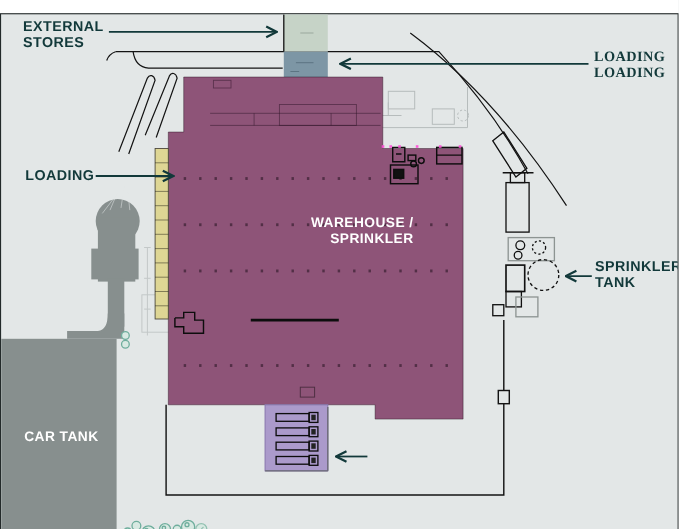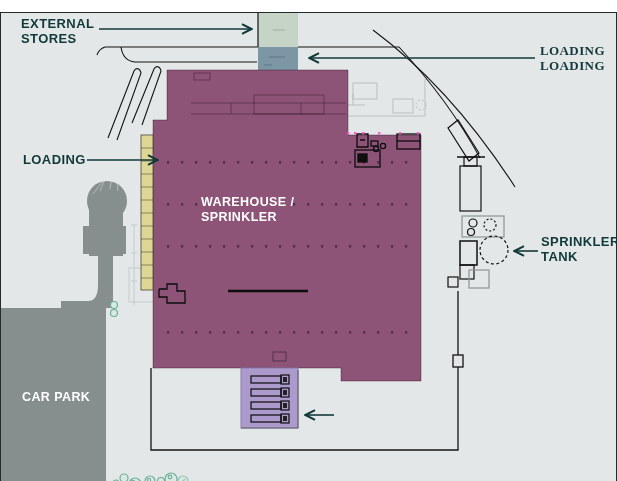--- a/index.html
+++ b/index.html
@@ -26,21 +26,21 @@
   }
   .lbl.light{color:var(--c-light_text,#ffffff);}
   #lbl-external{left:20px;top:3px;}
   #lbl-canopy{left:539px;top:30px;font-family:Liberation Serif, serif;}
   #lbl-offices{left:22px;top:139px;}
   #lbl-sprinkler{left:540px;top:221px;}
   #lbl-carpark{left:21px;top:377px;font-size:12.5px;}
   #lbl-loadingbay{left:336px;top:388px;}
   #lbl-warehouse{
     left:200px;top:182px;width:175px;
-    text-align:left;font-size:12.5px;line-height:15px;
+    text-align:right;font-size:12.5px;line-height:15px;
   }
 </style>
 </head>
 <body>
 
 <div id="stage" style="--c-background: #e3e7e7; --c-warehouse: #8e5478; --c-loading_bay_extension: #ab9acb; --c-external_stores: #c6d3c7; --c-loading_canopy: #7d96a5; --c-offices: #ded694; --c-car_park: #878f8e; --c-label_text: #12393a; --c-light_text: #ffffff; --c-plan_line: #141414; --c-landscape: #6fae9d;">
 
   <svg id="plan-svg" width="617" height="481" viewBox="0 0 617 481">
     <defs>
       <marker id="arrow" viewBox="0 0 10 10" refX="8.5" refY="5" markerWidth="7.5" markerHeight="7.5" orient="auto-start-reverse">
@@ -284,17 +284,17 @@
     <div>WAREHOUSE /</div>
     <div>SPRINKLER</div>
   </div>
 
   <div class="lbl" id="lbl-sprinkler">
     <div>SPRINKLER</div>
     <div>TANK</div>
   </div>
 
   <div class="lbl light" id="lbl-carpark">
-    <div>CAR PARK</div>
+    <div>CAR TANK</div>
   </div>
 
 
 </div>
 
 </body></html>

